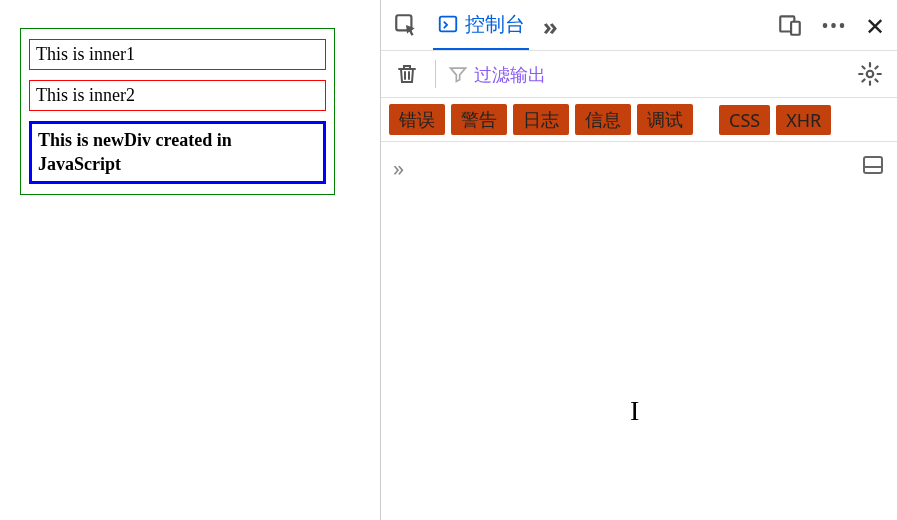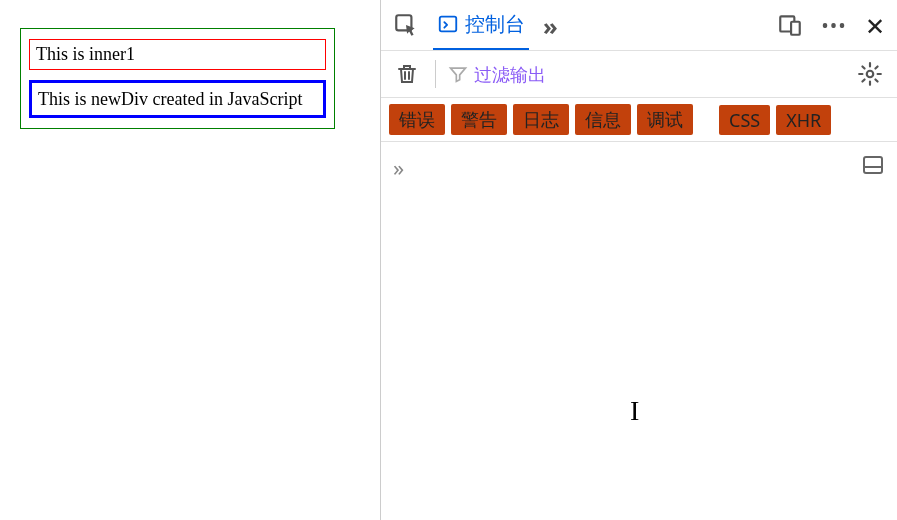--- a/index.html
+++ b/index.html
@@ -27,20 +27,21 @@
       border: 1px solid red;
       margin: 10px 0;
       padding: 4px 6px;
     }
     .inner:first-child { margin-top: 2px; }
     .newdiv {
       border: 3px solid blue;
       margin: 10px 0 2px 0;
       padding: 4px 6px;
       line-height: 1.35;
+      font-weight: bold;
     }
 
     
     .devtools {
       flex: 1;
       border-left: 1px solid #ccc;
       display: flex;
       flex-direction: column;
       font-family: system-ui, -apple-system, "Segoe UI", Roboto, sans-serif;
       font-size: 16px;
@@ -138,20 +139,21 @@
       font-size: 28px;
       color: #000;
     }
   </style>
 </head>
 <body>
 
 <div class="page-area">
   <div class="outer">
     <div class="inner">This is inner1</div>
+    <div class="inner">This is inner2</div>
     <div class="newdiv">This is newDiv created in JavaScript</div>
   </div>
 </div>
 
 <div class="devtools">
 
   <div class="dt-toprow">
     <span class="tb-btn">
       <svg width="26" height="26" viewBox="0 0 24 24" fill="none" stroke="#555" stroke-width="2">
         <rect x="3" y="3" width="14" height="14" rx="2"></rect>

